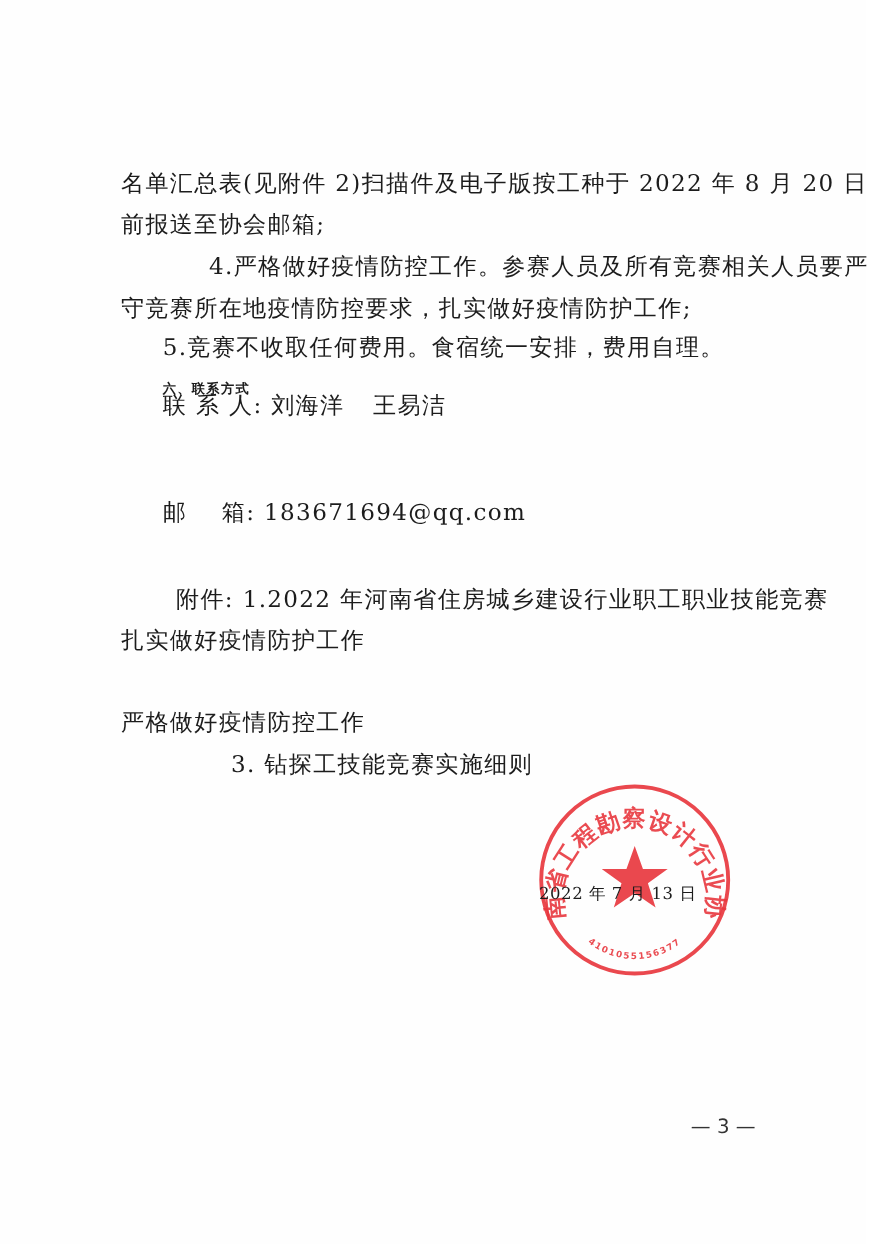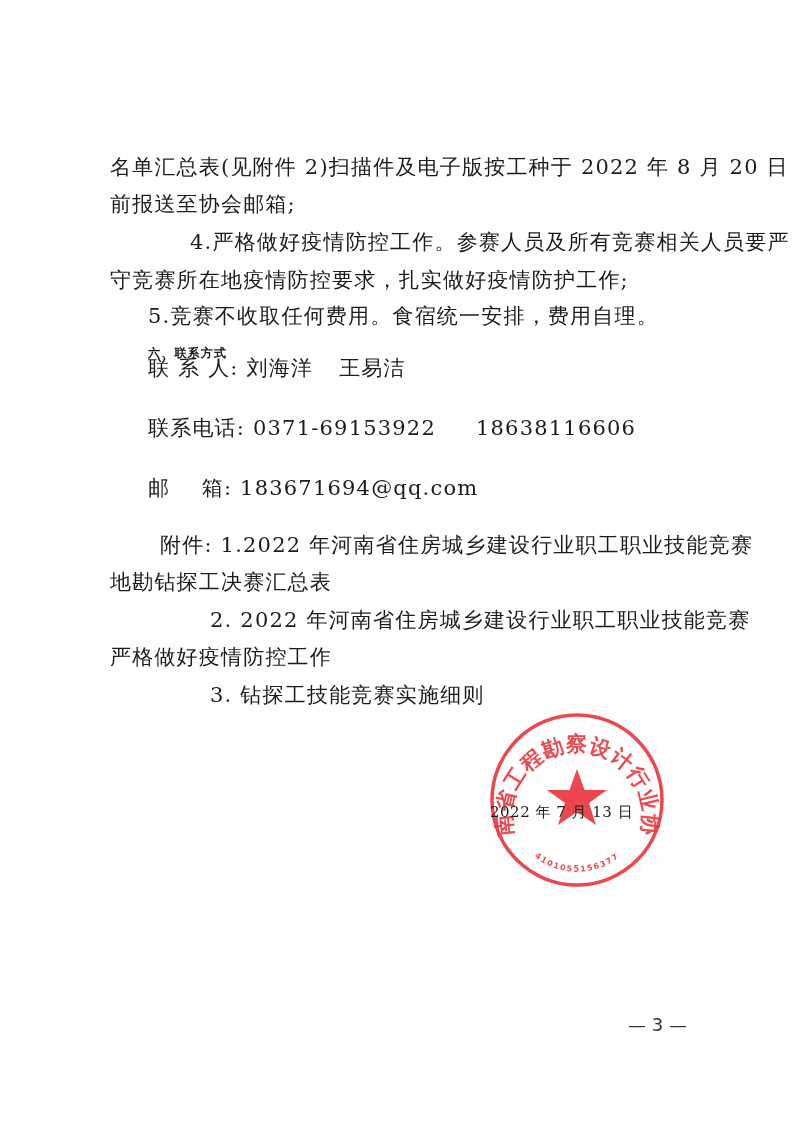--- a/index.html
+++ b/index.html
@@ -84,37 +84,30 @@
   <div class="line indent" style="top:229px; width:550px; text-align:justify; text-align-last:justify;margin-left:42px;">4.严格做好疫情防控工作。参赛人员及所有竞赛相关人员要严</div>
   <div class="line" style="top:267px;">守竞赛所在地疫情防控要求，扎实做好疫情防护工作;</div>
   <div class="line indent" style="top:303px;">5.竞赛不收取任何费用。食宿统一安排，费用自理。</div>
 
   <div class="line indent heading" style="top:340px;">六、联系方式</div>
 
   <div class="line indent" style="top:355px;">
     <span class="contact-label">联 系 人:</span>
     <span>刘海洋</span><span class="gap"></span><span>王易洁</span>
   </div>
-  <div class="line indent" style="top:415px;">
-    <span class="contact-label">联系电话:</span>
-    <span>0371-69153922</span><span class="gap-lg"></span><span>18638116606</span>
-  </div>
-  <div class="line indent" style="top:453px;margin-top:22px;">
+  <div class="line indent" style="top:453px;">
     <span class="contact-label" style="white-space:pre;">邮    箱:</span>
     <span>183671694@qq.com</span>
   </div>
 
   <div class="line" style="top:532px; left:160px; width:548px; text-align:justify; text-align-last:justify;">
     <span>附件:</span> <span>1.</span><span>2022 年河南省住房城乡建设行业职工职业技能竞赛</span>
   </div>
-  <div class="line" style="top:569px;">地勘钻探工决赛汇总表</div>
+  <div class="line" style="top:569px;">扎实做好疫情防护工作</div>
 
-  <div class="line indent-2" style="top:607px; width:488px; text-align:justify; text-align-last:justify;">
-    <span>2.</span> <span>2022 年河南省住房城乡建设行业职工职业技能竞赛</span>
-  </div>
   <div class="line" style="top:644px;">严格做好疫情防控工作</div>
 
   <div class="line indent-2" style="top:682px;">
     <span>3.</span> <span>钻探工技能竞赛实施细则</span>
   </div>
 
   <svg class="seal" viewBox="0 0 180 180" xmlns="http://www.w3.org/2000/svg">
     <defs>
       <path id="seal-top-arc" d="M 28 128 A 66 66 0 1 1 152 128"></path>
       <path id="seal-bottom-arc" d="M 42 140 A 68 68 0 0 0 138 140"></path>

